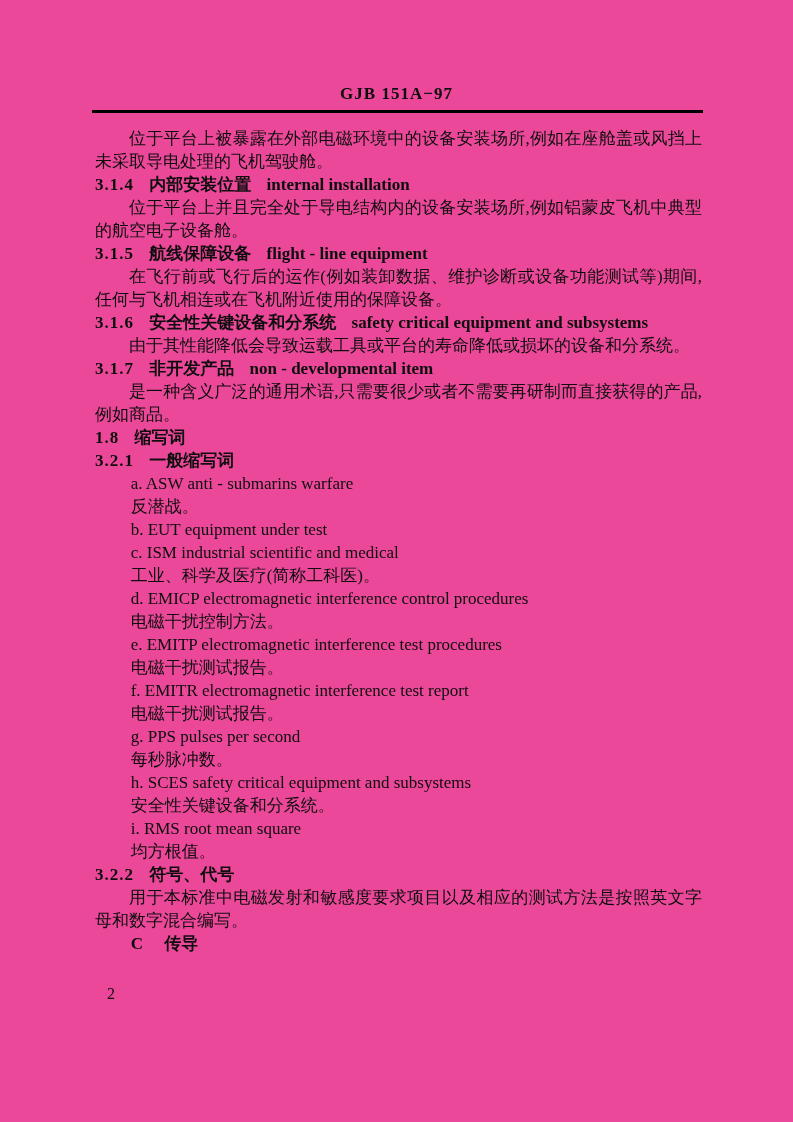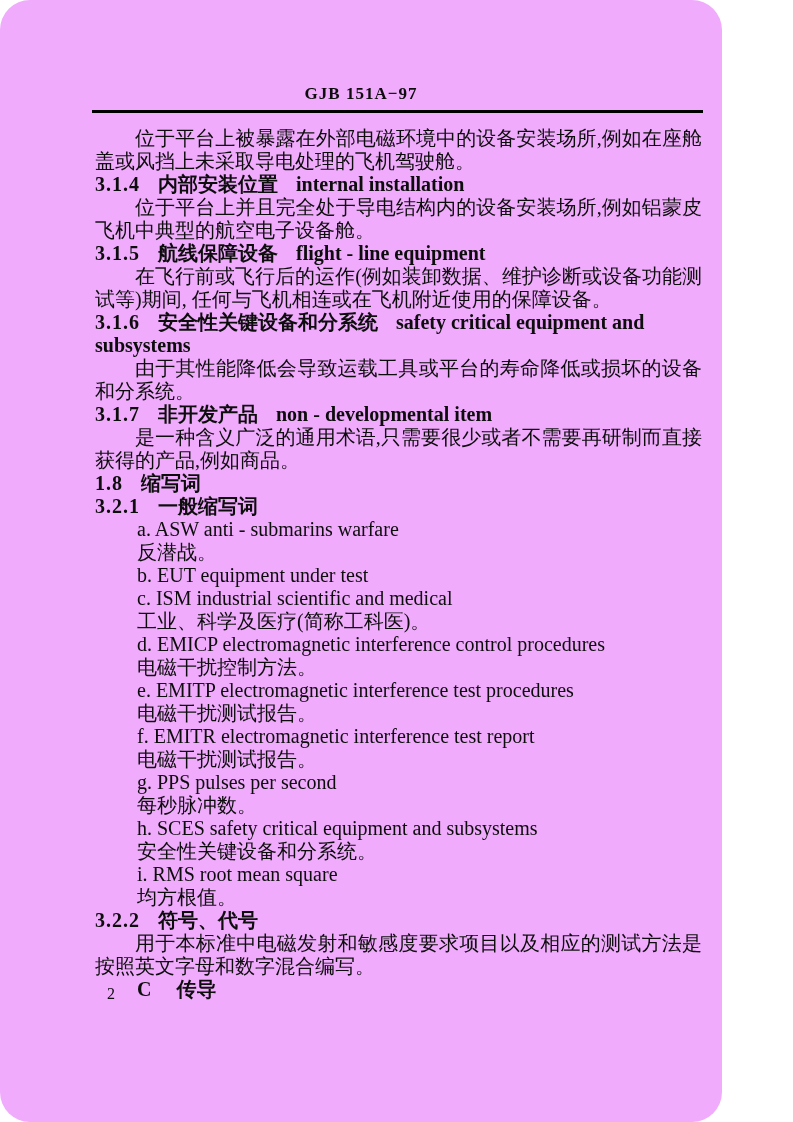--- a/index.html
+++ b/index.html
@@ -2,27 +2,26 @@
 <html><head>
 <meta charset="utf-8">
 <style>
   html, body {
     margin: 0;
     padding: 0;
     background: #ffffff;
   }
   .page {
     position: relative;
-    width: 722px;
+    width: 793px;
     height: 1122px;
-    background: #f0abfc;
+    background: #ec4899;
     overflow: hidden;
     font-family: "Liberation Serif", "DejaVu Sans", serif;
     color: #0d0d0d;
-    border-radius: 30px;
   }
   .doc-header {
     position: absolute;
     top: 84px;
     left: 0;
     width: 100%;
     text-align: center;
     font-weight: 700;
     font-size: 17px;
     letter-spacing: 1px;
@@ -34,21 +33,21 @@
     left: 92px;
     width: 611px;
     height: 3px;
     background: #000;
   }
   .doc-body {
     position: absolute;
     top: 127px;
     left: 95px;
     width: 607px;
-    font-size: 20px;
+    font-size: 17px;
     line-height: 23px;
   }
   .para {
     text-indent: 2em;
     text-align: justify;
   }
   .heading {
     font-weight: 700;
   }
   .h-num {

